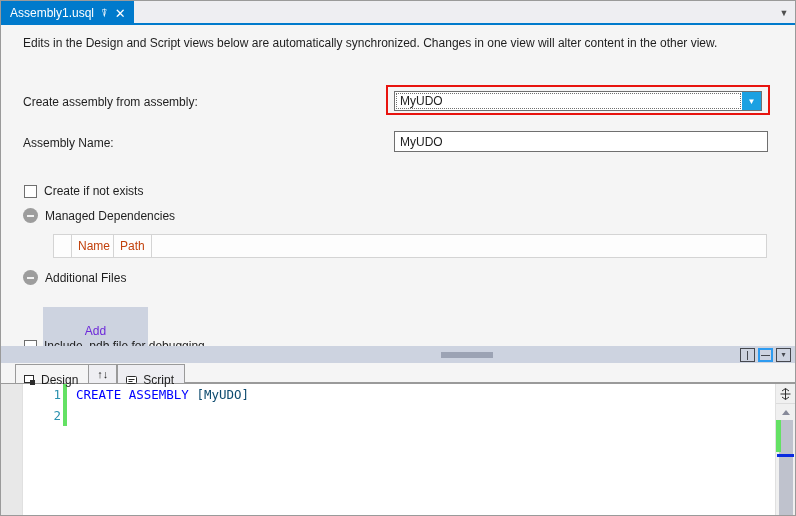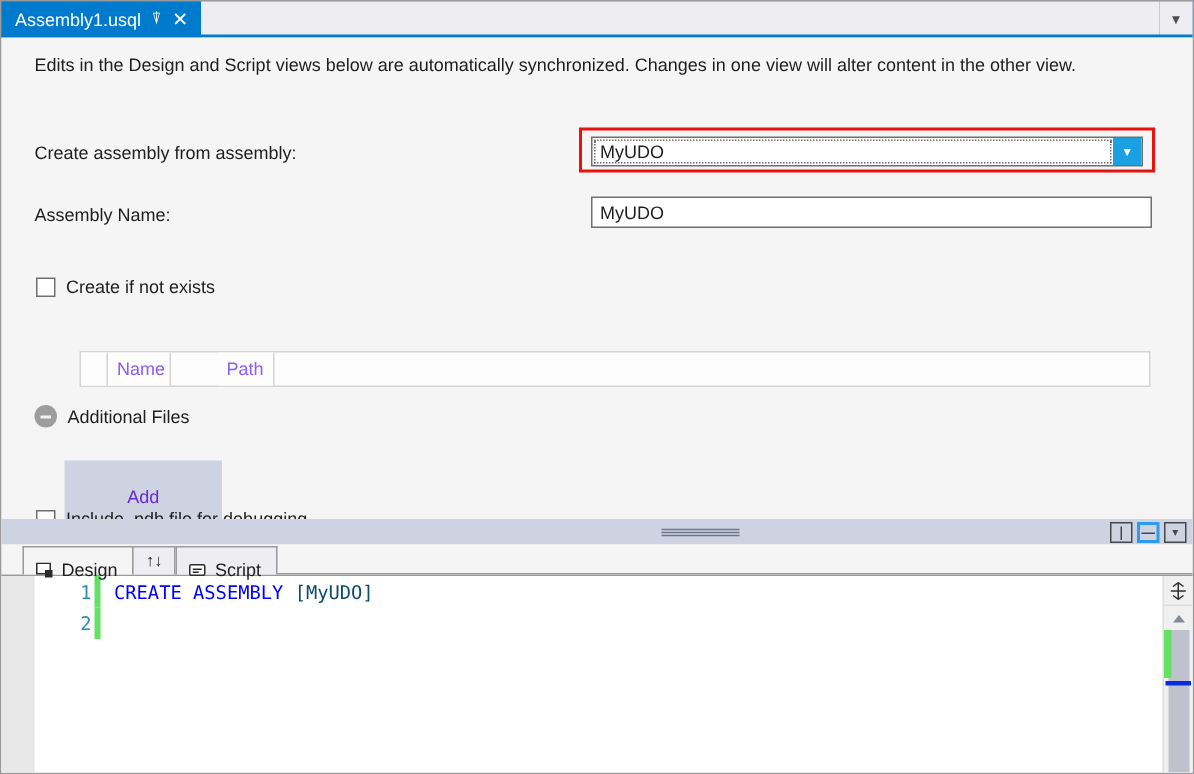--- a/index.html
+++ b/index.html
@@ -79,20 +79,21 @@
     height: 2px;
     background: #007acc;
   }
 
   
   .designer {
     position: relative;
     height: 338px;
     background: #f5f5f5;
     flex: 0 0 auto;
+    border-radius: 13px;
   }
   .info-text {
     position: absolute;
     left: 22px;
     top: 11px;
     font-size: 12px;
     color: #1e1e1e;
     white-space: nowrap;
   }
   .row-label {
@@ -228,27 +229,27 @@
     box-sizing: border-box;
     display: flex;
     align-items: stretch;
   }
   .grid-header-cell {
     display: flex;
     align-items: center;
     padding: 0 6px;
     border-right: 1px solid #d4d4d4;
     font-size: 12px;
-    color: #8b5cf6;
+    color: #c2410c;
     background: #fdfdfd;
     box-sizing: border-box;
   }
   .grid-corner { width: 18px; padding: 0; }
   .grid-col-name { width: 42px; }
-  .grid-col-path { width: 38px; margin-left: 31px; }
+  .grid-col-path { width: 38px; }
   .grid-filler { flex: 1 1 auto; }
 
   .add-button {
     position: absolute;
     left: 42px;
     top: 282px;
     width: 81px;
     height: 23px;
     background: #cdd3e0;
     border: none;
@@ -536,20 +537,24 @@
     </div>
 
     <div class="row-label lbl-assembly">Assembly Name:</div>
     <div class="textbox">MyUDO</div>
 
     <div class="checkbox-row cb-create">
       <span class="checkbox-box"></span>
       <span>Create if not exists</span>
     </div>
 
+    <div class="section-head sec-managed">
+      <span class="collapse-icon"></span>
+      <span>Managed Dependencies</span>
+    </div>
     <div class="grid">
       <div class="grid-header-cell grid-corner"></div>
       <div class="grid-header-cell grid-col-name">Name</div>
       <div class="grid-header-cell grid-col-path">Path</div>
       <div class="grid-filler"></div>
     </div>
 
     <div class="section-head sec-addfiles">
       <span class="collapse-icon"></span>
       <span>Additional Files</span>

